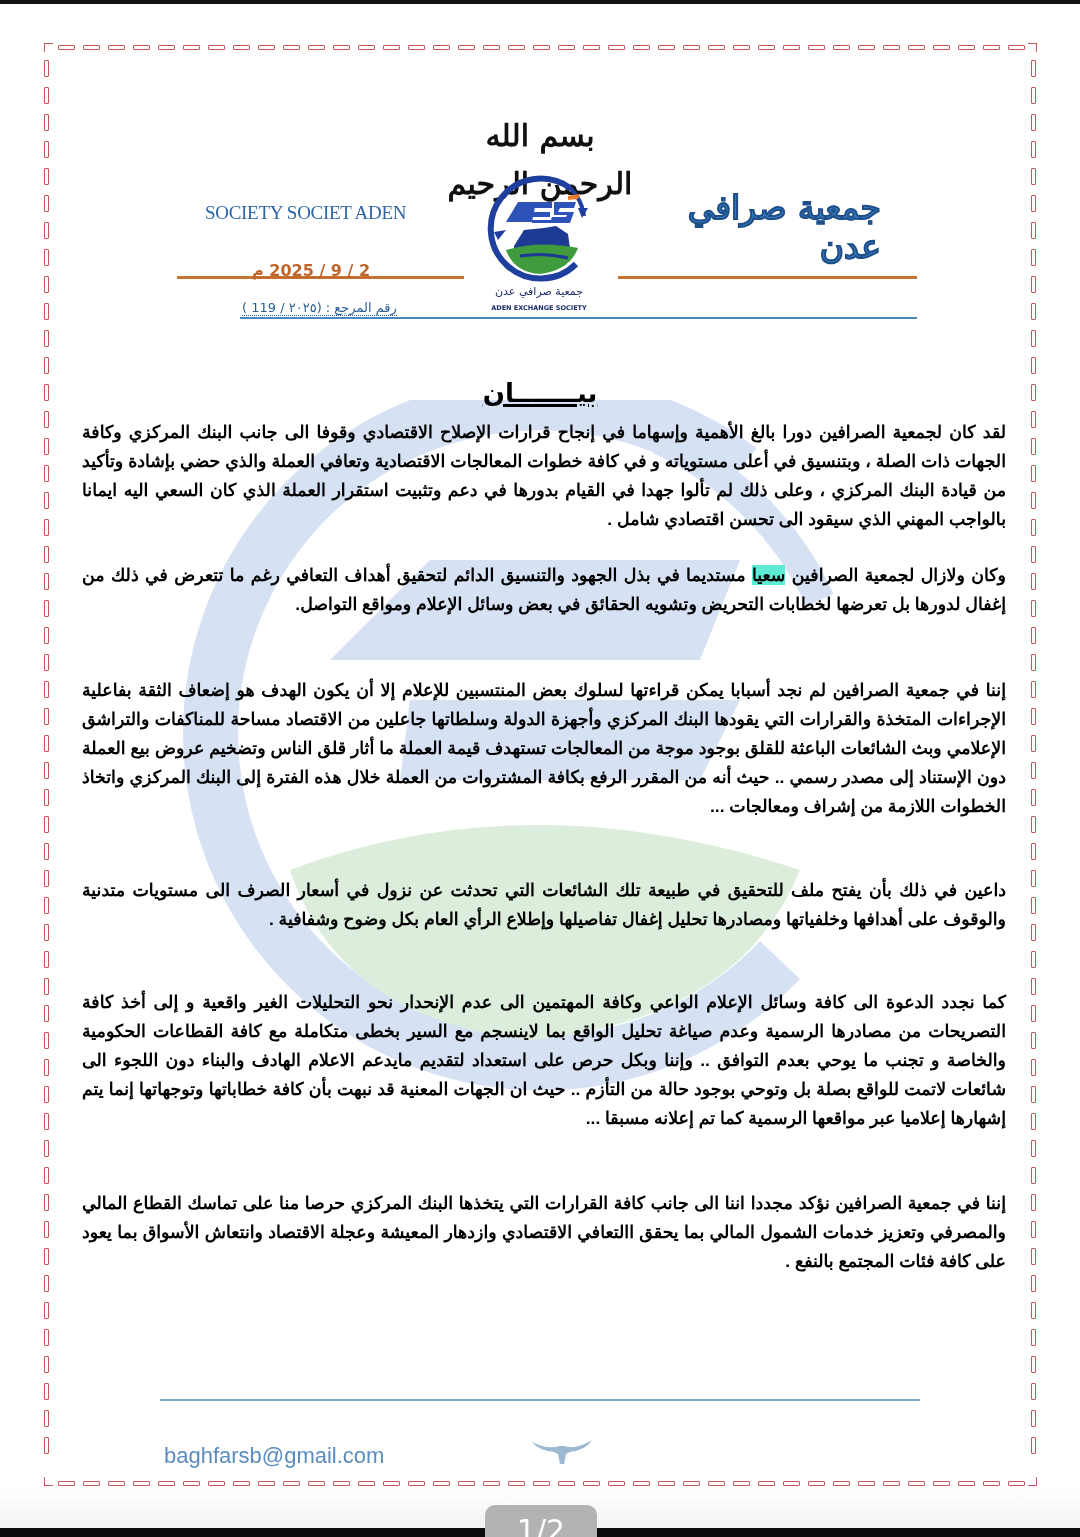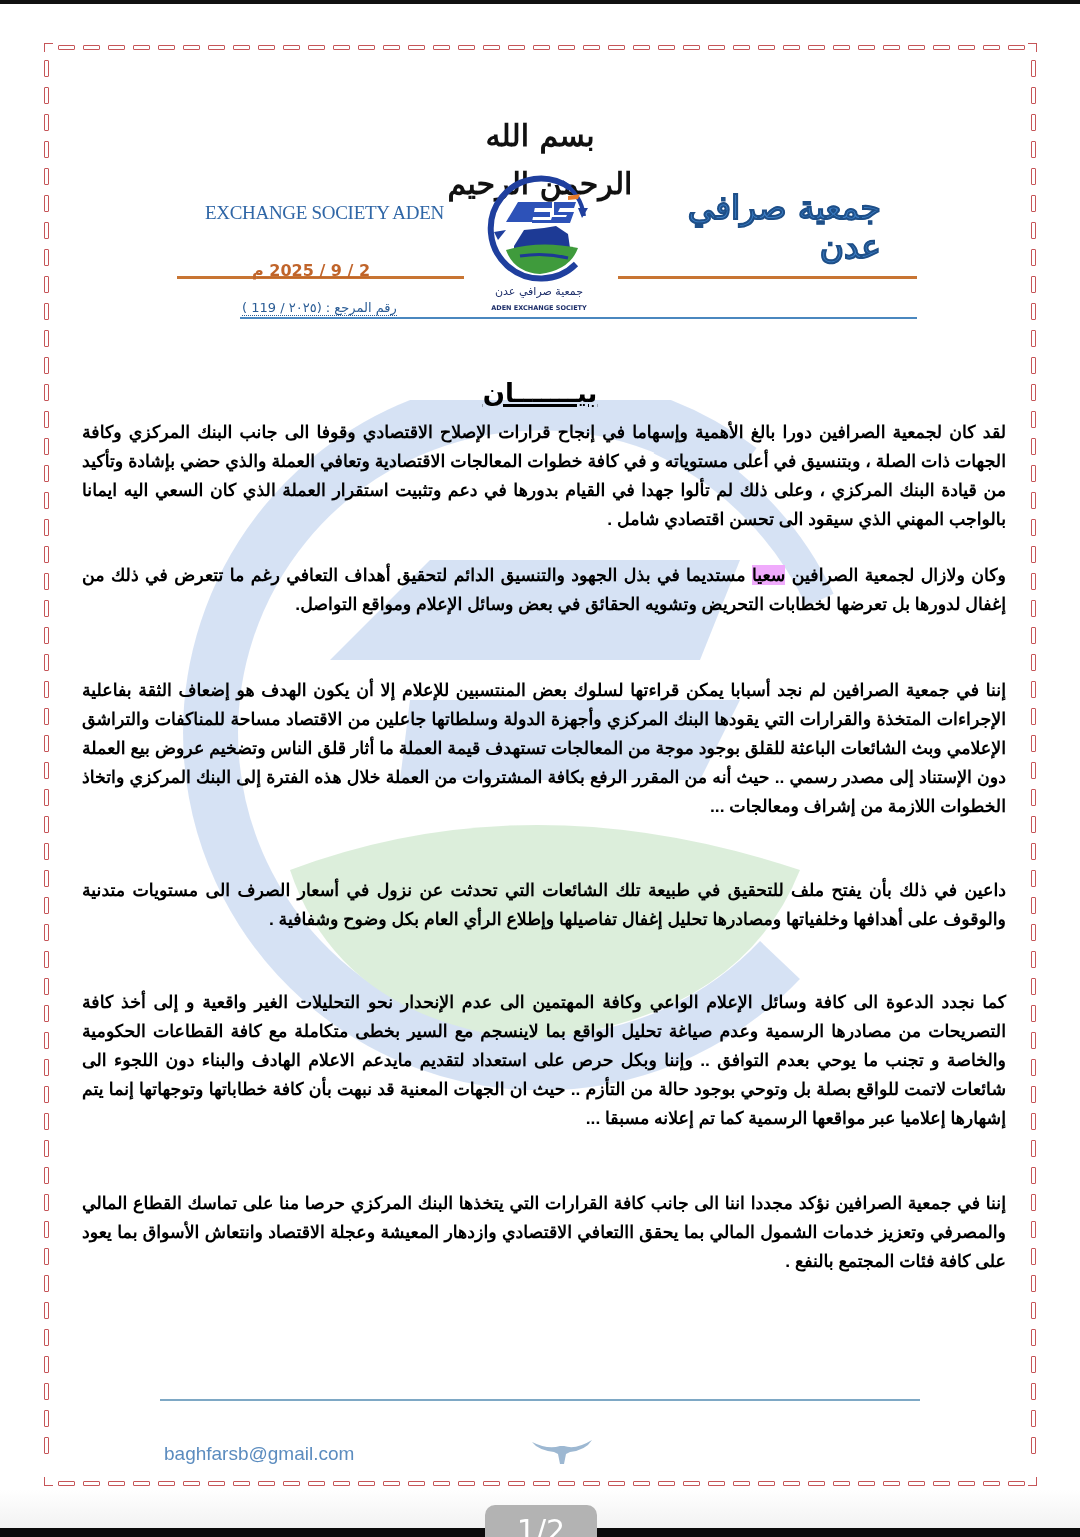--- a/index.html
+++ b/index.html
@@ -40,24 +40,24 @@
     .blue-line { position:absolute; height:1.5px; background:#4a87bf; }
 
     .title { position:absolute; left:480px; top:362px; width:120px; text-align:center;
       font-size:26px; font-weight:bold; color:#000; text-decoration:underline; text-decoration-thickness:3px; direction:rtl;margin-top:16px; }
 
     
     .watermark { position:absolute; left:180px; top:400px; width:700px; height:690px; opacity:0.22; }
 
     .body-text { position:absolute; left:82px; width:924px; direction:rtl; text-align:justify;
       font-family:Liberation Sans, sans-serif; font-weight:bold; font-size:17.4px; line-height:29px; color:#000; }
-    .hl { background:#f0abfc; }
+    .hl { background:#5eead4; }
 
     .footer-line { position:absolute; left:160px; top:1399px; width:760px; height:2px; background:#7ea8c5; }
-    .email { position:absolute; left:164px; top:1443px; font-family:"Liberation Sans", sans-serif; font-size:19px; color:#5b8cbf; }
+    .email { position:absolute; left:164px; top:1443px; font-family:"Liberation Sans", sans-serif; font-size:22px; color:#5b8cbf; }
     .footer-icon { position:absolute; left:530px; top:1436px; width:64px; height:30px; }
 
     .page-pill { position:absolute; left:485px; top:1505px; width:112px; height:45px; border-radius:10px;
       background:#b3b3b3; color:#fff; text-align:center; font-size:30px; line-height:52px; overflow:hidden; }
   </style>
 </head>
 <body>
 
 <div class="top-bar"></div>
 
@@ -260,21 +260,21 @@
 
 <svg class="watermark" viewBox="0 0 700 690">
   <path d="M560 70 A330 330 0 1 0 600 560" fill="none" stroke="#4a7fd0" stroke-width="55"></path>
   <path d="M480 40 A330 330 0 0 1 640 200" fill="none" stroke="#4a7fd0" stroke-width="30"></path>
   <path d="M150 260 L250 160 L560 160 L520 260 Z" fill="#4a7fd0"></path>
   <path d="M230 300 L560 300 L520 380 L220 380 Z" fill="#4a7fd0"></path>
   <path d="M110 470 Q350 380 620 470 Q560 620 350 640 Q160 620 110 470 Z" fill="#62b45e"></path>
 </svg>
 
 <div class="basmala">بسم الله الرحمن الرحيم</div>
-<div class="en-name">EXCHANGE SOCIETY ADEN</div>
+<div class="en-name">SOCIETY SOCIET ADEN</div>
 <div class="ar-name">جمعية صرافي عدن</div>
 
 <svg class="logo" viewBox="0 0 110 150">
   <path d="M86 20 A50 50 0 1 0 92 96" fill="none" stroke="#1f3f9e" stroke-width="6"></path>
   <path d="M78 14 A48 48 0 0 1 100 48" fill="none" stroke="#1f3f9e" stroke-width="4"></path>
   <polygon points="98,50 104,40 94,40" fill="#1f3f9e"></polygon>
   <polygon points="14,72 22,62 10,64" fill="#1f3f9e"></polygon>
   <path d="M22 54 L34 34 L52 34 L48 54 Z M34 50 L40 40 L44 40 L42 50 Z" fill="#2d52b8"></path>
   <rect x="48" y="34" width="20" height="6" fill="#2d52b8"></rect>
   <rect x="48" y="44" width="18" height="5" fill="#2d52b8"></rect>

